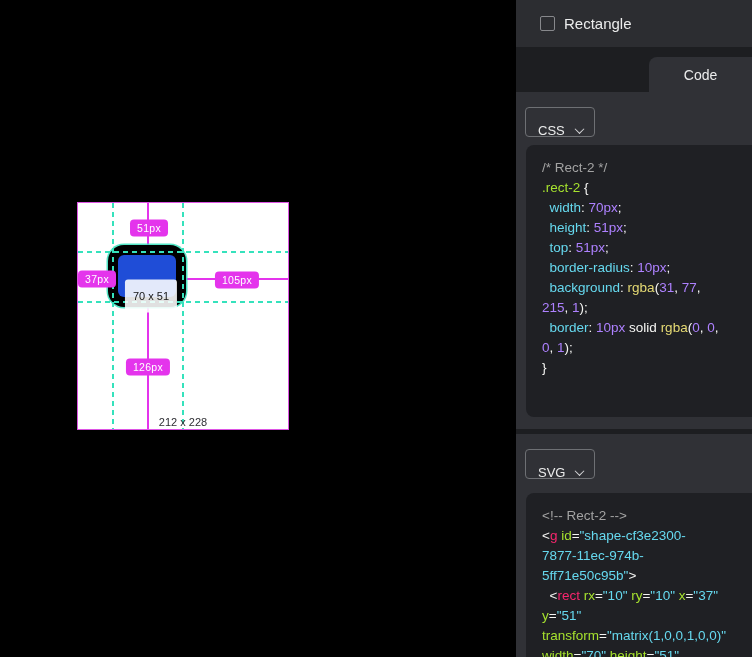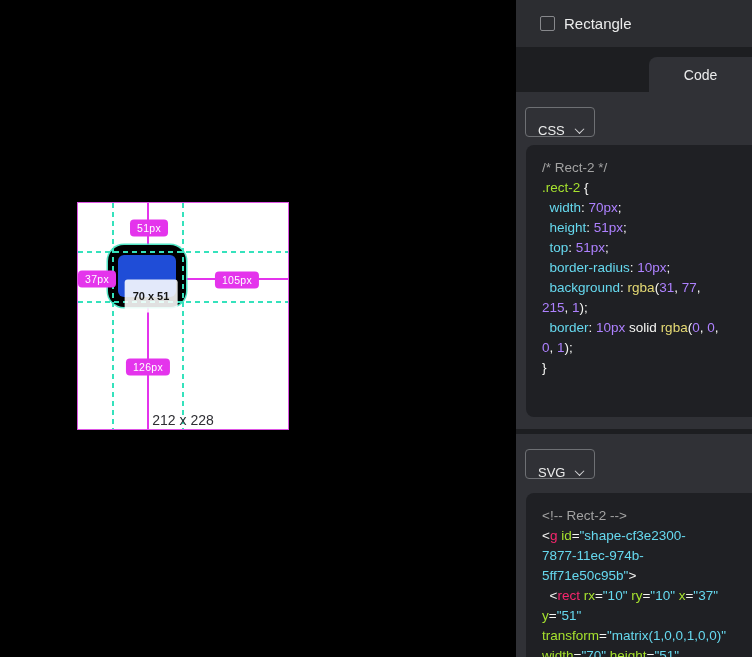--- a/index.html
+++ b/index.html
@@ -29,25 +29,25 @@
     position:absolute;inset:10px;background:#1f4dd7;border-radius:6px;
   }
   .badge{
     position:absolute;z-index:4;transform:translate(-50%,-50%);
     background:#e434ec;color:#fff;font-size:10.5px;line-height:13px;
     padding:2px 7px;border-radius:4px;white-space:nowrap;letter-spacing:.3px;
   }
   .size-badge{
     position:absolute;z-index:5;transform:translate(-50%,-50%);
     background:rgba(255,255,255,.88);color:#151515;font-size:11px;line-height:13px;
-    padding:10px 8px;border-radius:3px;white-space:nowrap;font-weight:bold;
+    padding:10px 8px;border-radius:3px;white-space:nowrap;
   }
   .artboard-size{
     position:absolute;left:50%;bottom:1px;transform:translateX(-50%);
-    color:#2e2e33;font-size:14px;z-index:4;white-space:nowrap;
+    color:#2e2e33;font-size:11px;z-index:4;white-space:nowrap;
   }
   
   .panel{
     position:absolute;left:516px;top:0;width:236px;height:657px;
     background:#303136;overflow:hidden;color:#e9eaeb;
   }
   .panel-header{
     height:47px;background:#2c2d31;display:flex;align-items:center;padding-left:24px;
   }
   .checkbox{

